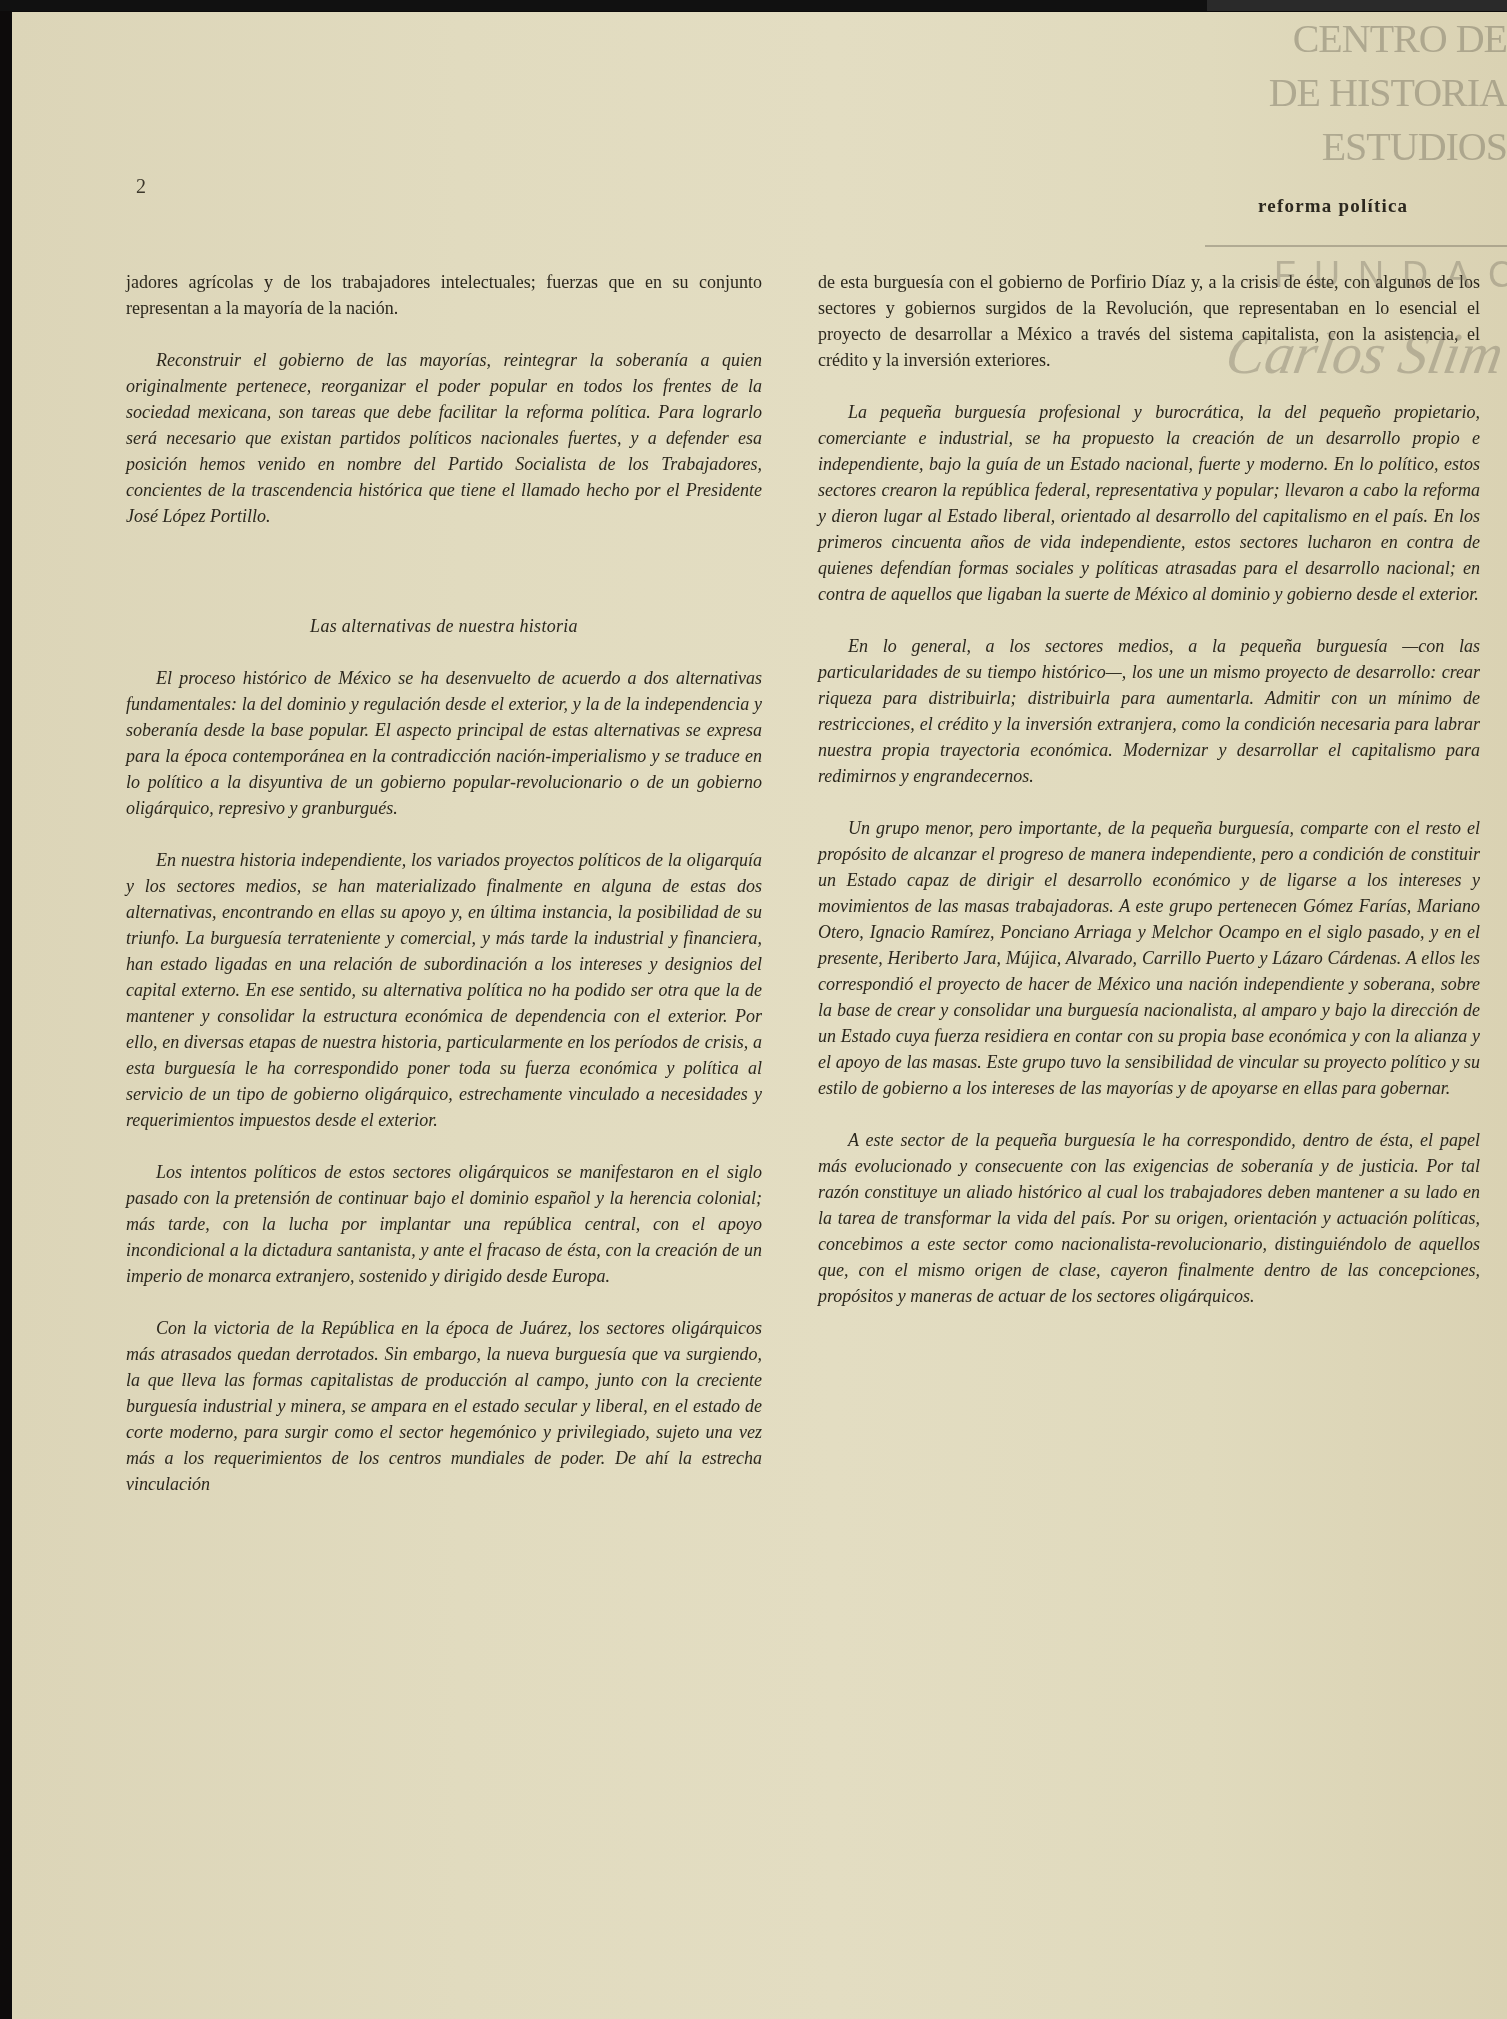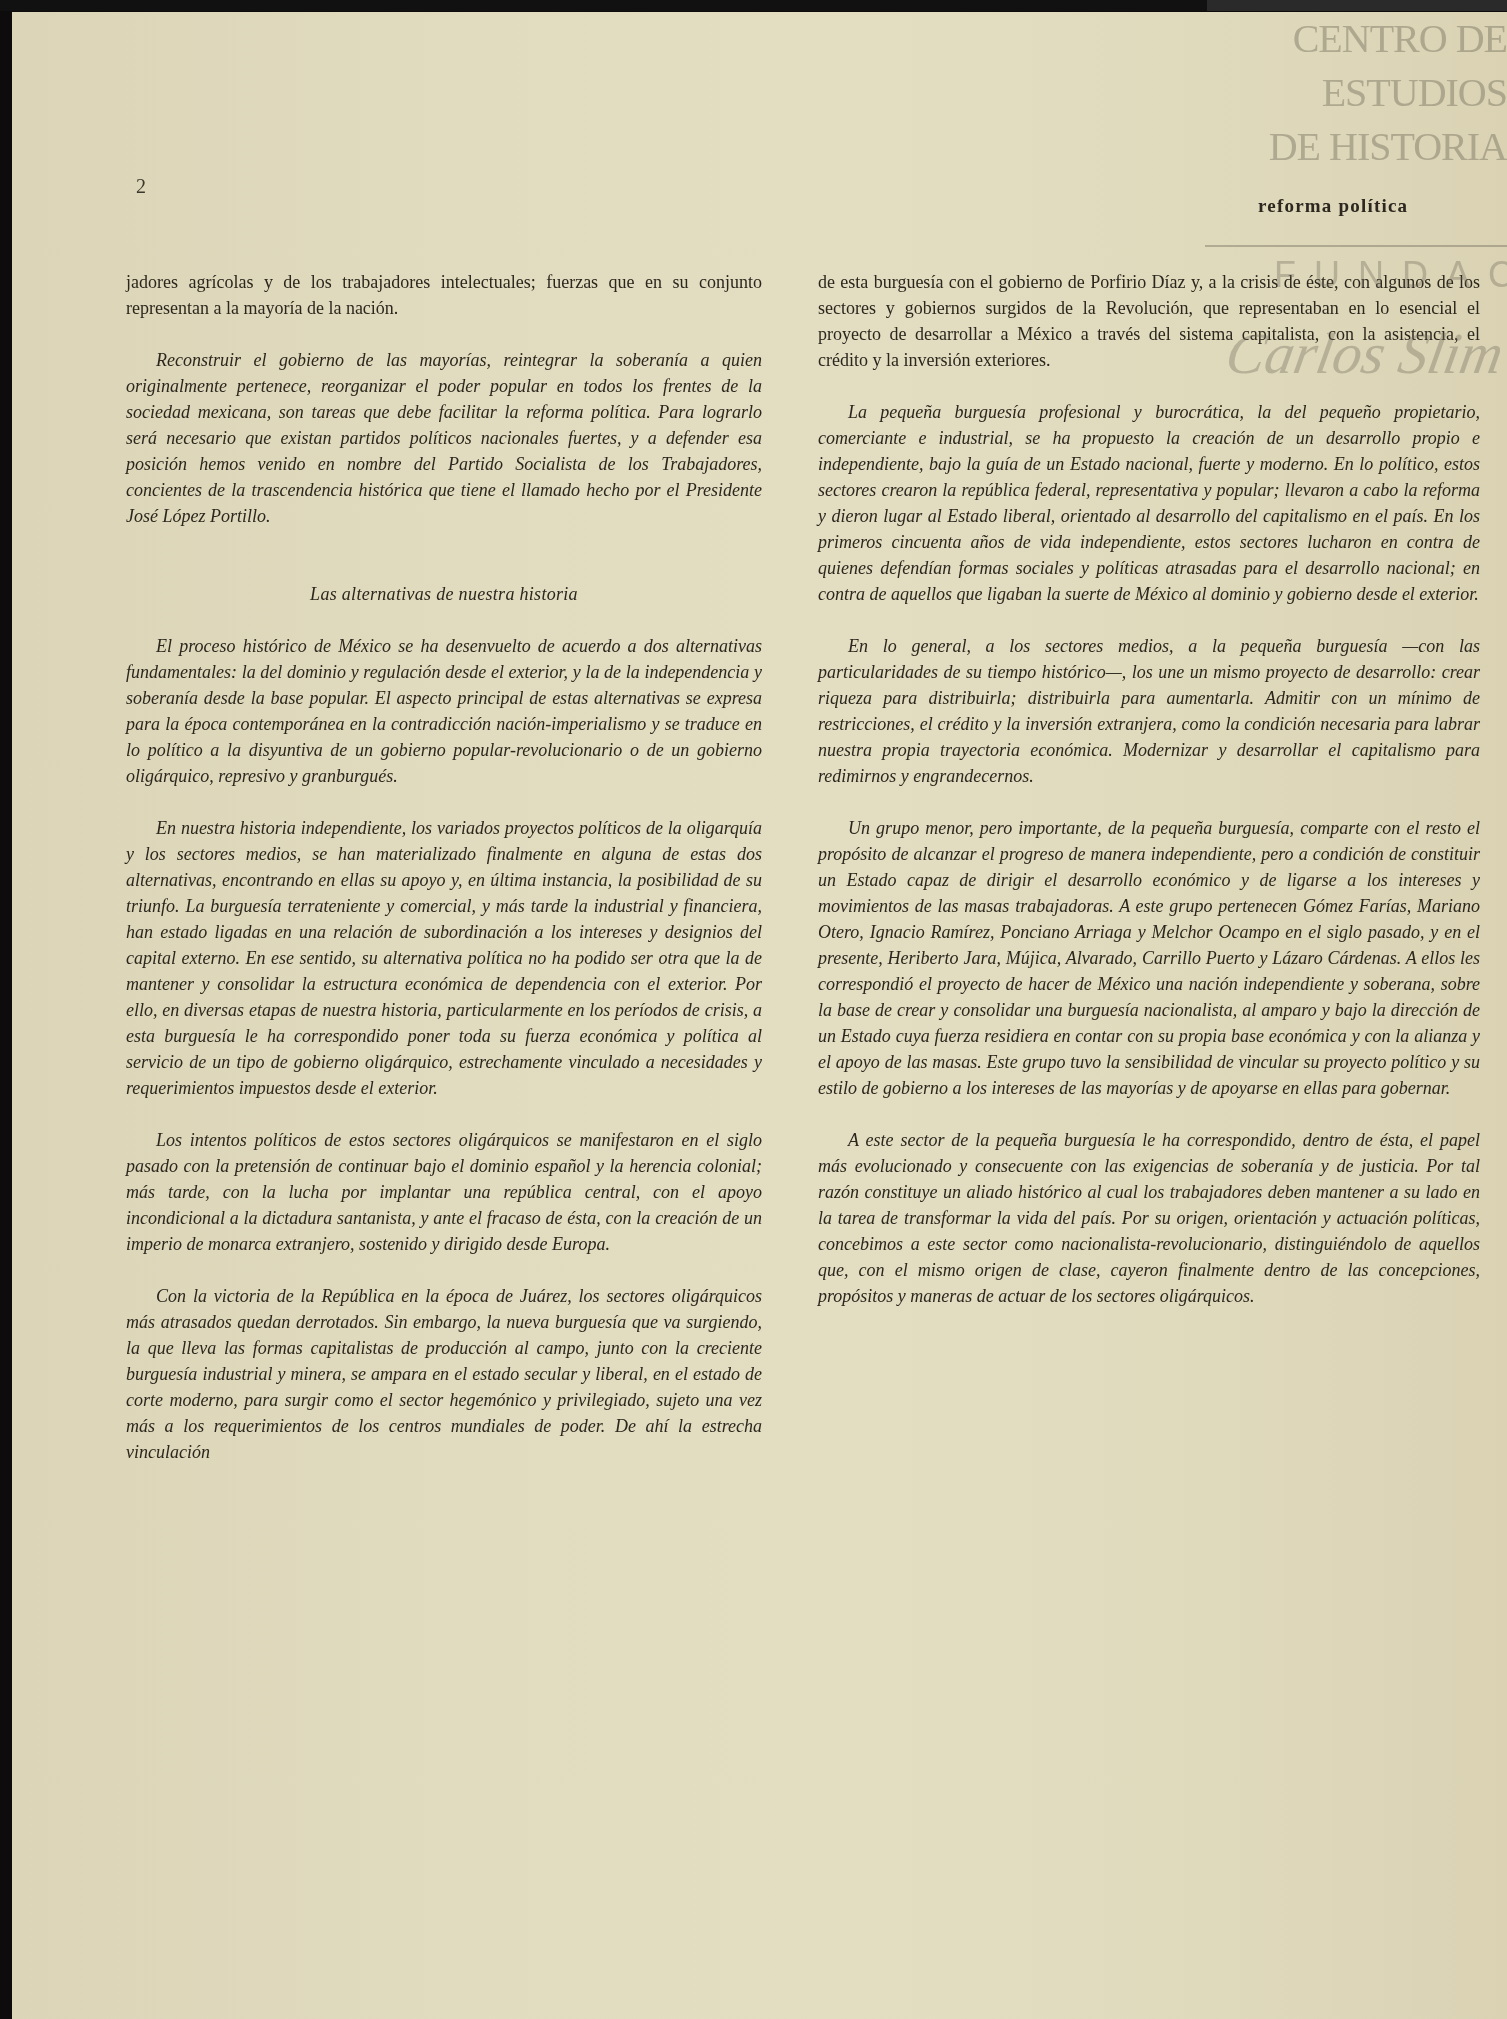--- a/index.html
+++ b/index.html
@@ -42,40 +42,40 @@
   }
   .column {
     position: absolute; top: 257px; font-size: 18px; line-height: 26px;
     text-align: justify; hyphens: manual; z-index: 0;
   }
   .col-left { left: 114px; width: 636px; }
   .col-right { left: 806px; width: 662px; }
   .para { margin: 0 0 26px 0; text-indent: 0; }
   .para.indent { text-indent: 30px; font-style: italic; }
   .section-heading {
-    text-align: center; font-style: italic; margin: 52px 0 26px 0; text-indent: 0;
+    text-align: center; font-style: italic; margin: 84px 0 26px 0; text-indent: 0;
     letter-spacing: 0.3px;
   }
   .last-line-justify { text-align-last: justify; margin-top: 8px; }
 </style>
 </head>
 <body>
 
 <div class="top-bar"></div>
 <div class="top-bar-right"></div>
 
 <div class="page">
 
   <div class="page-number">2</div>
   <div class="running-head">reforma política</div>
 
   <div class="watermark">
     <div>CENTRO DE</div>
+    <div>DE HISTORIA</div>
     <div>ESTUDIOS</div>
-    <div>DE HISTORIA</div>
   </div>
   <div class="watermark-rule"></div>
   <div class="fundacion">FUNDACIÓN</div>
   <div class="signature">Carlos Slim</div>
 
   <div class="column col-left">
     <p class="para">jadores agrícolas y de los trabajadores intelectuales; fuerzas que en su conjunto representan a la mayoría de la nación.</p>
     <p class="para indent">Reconstruir el gobierno de las mayorías, reintegrar la soberanía a quien originalmente pertenece, reorganizar el poder popular en todos los frentes de la sociedad mexicana, son tareas que debe facilitar la reforma política. Para lograrlo será necesario que existan partidos políticos nacionales fuertes, y a defender esa posición hemos venido en nombre del Partido Socialista de los Trabajadores, concientes de la trascendencia histórica que tiene el llamado hecho por el Presidente José López Portillo.</p>
     <p class="section-heading">Las alternativas de nuestra historia</p>
     <p class="para indent">El proceso histórico de México se ha desenvuelto de acuerdo a dos alternativas fundamentales: la del dominio y regulación desde el exterior, y la de la independencia y soberanía desde la base popular. El aspecto principal de estas alternativas se expresa para la época contemporánea en la contradicción nación-imperialismo y se traduce en lo político a la disyuntiva de un gobierno popular-revolucionario o de un gobierno oligárquico, represivo y granburgués.</p>

